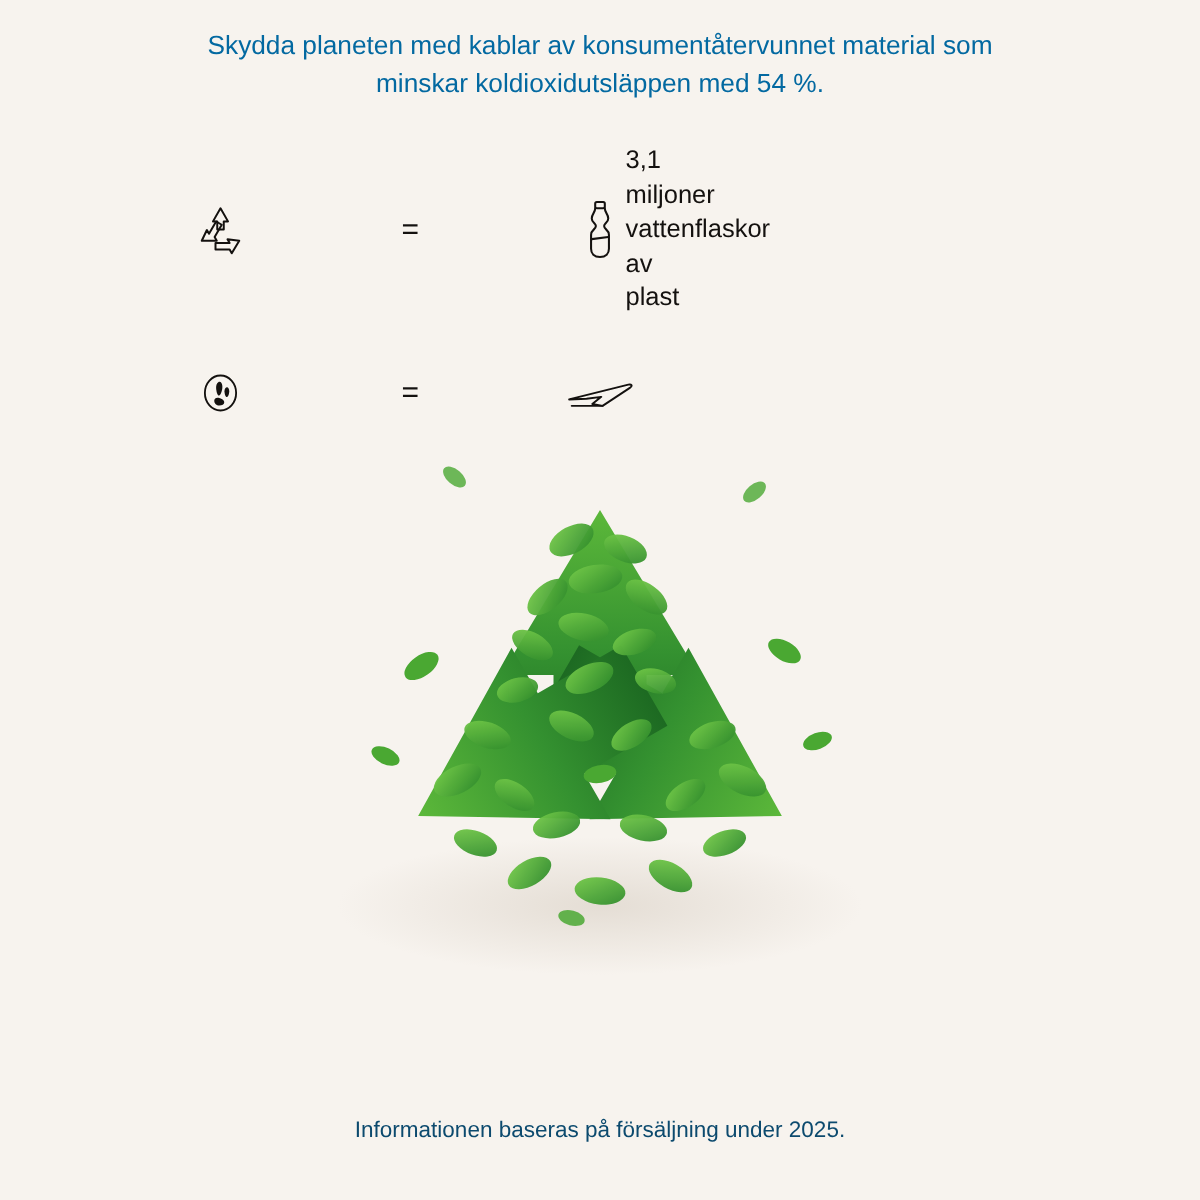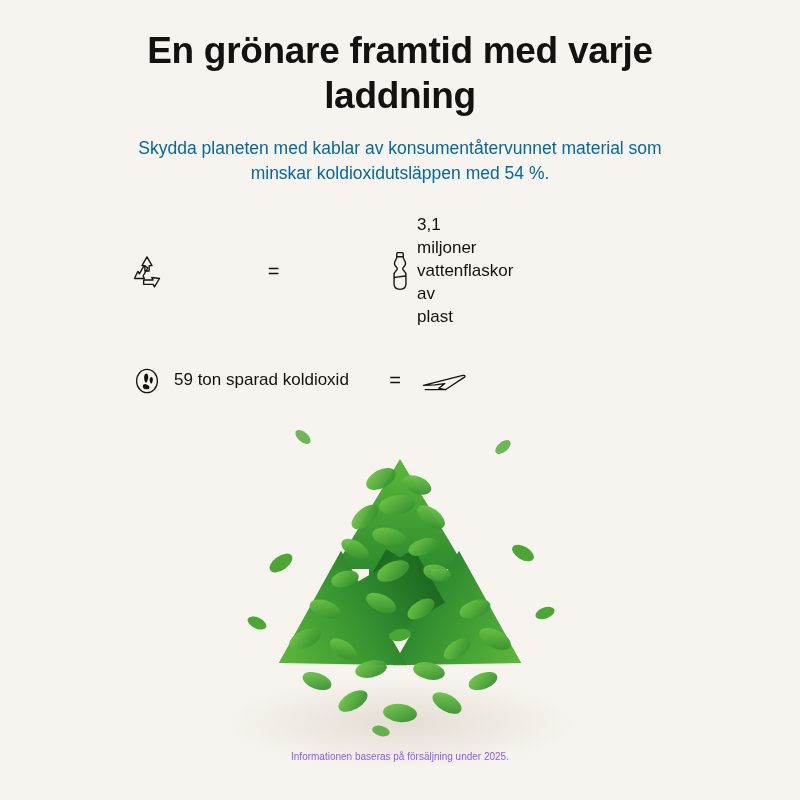--- a/index.html
+++ b/index.html
@@ -87,30 +87,29 @@
   }
   .graphic svg { display: block; }
 
   
   .footnote {
     position: absolute;
     bottom: 38px;
     left: 0;
     right: 0;
     text-align: center;
-    font-size: 10px;
-    color: #8b5cf6;
+    font-size: 15px;
+    color: #0c4a6e;
   }
 </style>
 </head>
 <body>
 
 <div class="poster">
 
-  <div class="headline">En grönare framtid med varje laddning</div>
 
   <div class="subhead">Skydda planeten med kablar av konsumentåtervunnet material som minskar koldioxidutsläppen med 54 %.</div>
 
   <div class="stats">
 
     <div class="stat-row">
       <div class="stat-icon">
         <svg width="40" height="40" viewBox="0 0 48 48" fill="none" stroke="#14110f" stroke-width="1.6" stroke-linejoin="round" stroke-linecap="round">
           <path d="M24 7 L30 17.5 L26.6 17.5 L26.6 24 L21.4 24 L21.4 17.5 L18 17.5 Z"></path>
           <path d="M9 33 L21 33 L19.3 30 L25 20.2 L20.5 17.6 L14.8 27.4 L13.1 24.4 Z"></path>
@@ -130,21 +129,20 @@
 
     <div class="stat-row">
       <div class="stat-icon">
         <svg width="40" height="40" viewBox="0 0 48 48" fill="none" stroke="#14110f" stroke-width="1.5" stroke-linejoin="round" stroke-linecap="round">
           <ellipse cx="24" cy="24" rx="12.5" ry="14"></ellipse>
           <path d="M20.5 19.5 C20.5 16.8 22 15 23.2 15 C24.4 15 25.5 16.5 25.5 19 C25.5 22 24 26 22.8 26 C21.5 26 20.5 22.5 20.5 19.5 Z" fill="#14110f" stroke="none"></path>
           <path d="M27.2 22.5 C27.2 20.6 28.2 19.3 29.2 19.3 C30.2 19.3 31 20.7 31 22.5 C31 24.6 30 27.2 29 27.2 C28 27.2 27.2 24.6 27.2 22.5 Z" fill="#14110f" stroke="none"></path>
           <path d="M19 30.2 C19 28.5 20.6 27.4 22.4 27.8 C25 28.4 27 29.6 27 31.4 C27 33.2 25.2 34 23 34 C20.8 34 19 32.4 19 30.2 Z" fill="#14110f" stroke="none"></path>
         </svg>
       </div>
-      <div class="stat-text">59 ton sparad koldioxid</div>
       <div class="equals">=</div>
       <div class="stat-icon">
         <svg width="48" height="34" viewBox="0 0 56 34" fill="none" stroke="#14110f" stroke-width="1.5" stroke-linejoin="round" stroke-linecap="round">
           <path d="M4 22 L50 10.5 C52.5 9.9 53.5 11.3 51.5 12.8 L30 27 L22 25.5 L29 20 L17.5 21.5 Z"></path>
           <path d="M6 27 L30 27"></path>
         </svg>
       </div>
     </div>
 
   </div>

